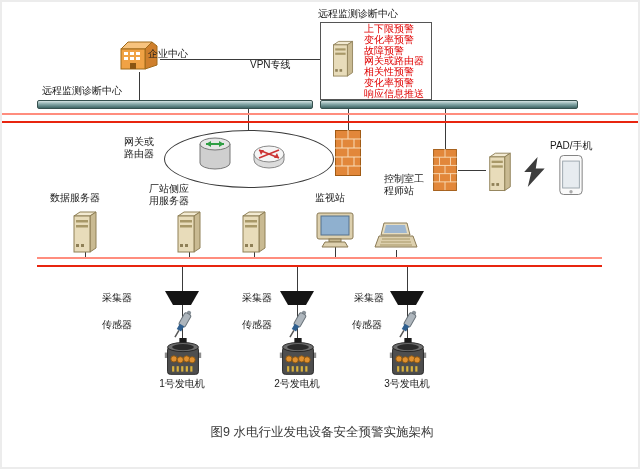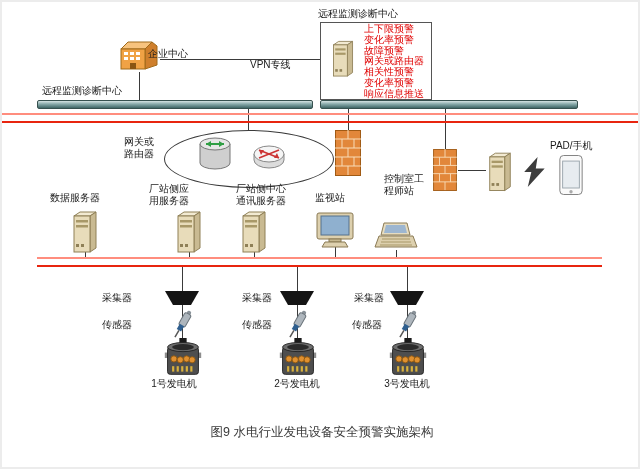--- a/index.html
+++ b/index.html
@@ -203,21 +203,20 @@
   <div class="lbl" style="left:48px;top:190px">数据服务器</div>
   <svg class="abs" style="left:68px;top:205px;width:30px;height:46px">
       <use href="#sym-server"></use>
     </svg>
 
   <div class="lbl wrap" style="left:147px;top:181px;width:46px">厂站侧应用服务器</div>
   <svg class="abs" style="left:172px;top:205px;width:30px;height:46px">
       <use href="#sym-server"></use>
     </svg>
 
-  <div class="lbl wrap" style="left:234px;top:181px;width:57px">厂站侧中心通讯服务器</div>
   <svg class="abs" style="left:237px;top:205px;width:30px;height:46px">
       <use href="#sym-server"></use>
     </svg>
 
   <div class="lbl" style="left:313px;top:190px">监视站</div>
   <svg class="abs" style="left:314px;top:210px;width:38px;height:36px">
       <use href="#sym-monitor"></use>
     </svg>
 
   <div class="lbl wrap" style="left:382px;top:171px;width:46px">控制室工程师站</div>
@@ -253,19 +252,19 @@
 
   <svg class="abs" style="left:161px;top:336px;width:40px;height:40px">
       <use href="#sym-generator"></use>
     </svg>
   <svg class="abs" style="left:276px;top:336px;width:40px;height:40px">
       <use href="#sym-generator"></use>
     </svg>
   <svg class="abs" style="left:386px;top:336px;width:40px;height:40px">
       <use href="#sym-generator"></use>
     </svg>
-  <div class="lbl genlbl" style="left:142px;top:376px">1号发电机</div>
+  <div class="lbl genlbl" style="left:150px;top:376px">1号发电机</div>
   <div class="lbl genlbl" style="left:265px;top:376px">2号发电机</div>
   <div class="lbl genlbl" style="left:375px;top:376px">3号发电机</div>
 
   <div class="cap" style="left:0;top:422px">图9 水电行业发电设备安全预警实施架构</div>
 
 </div>
 
 </body></html>

